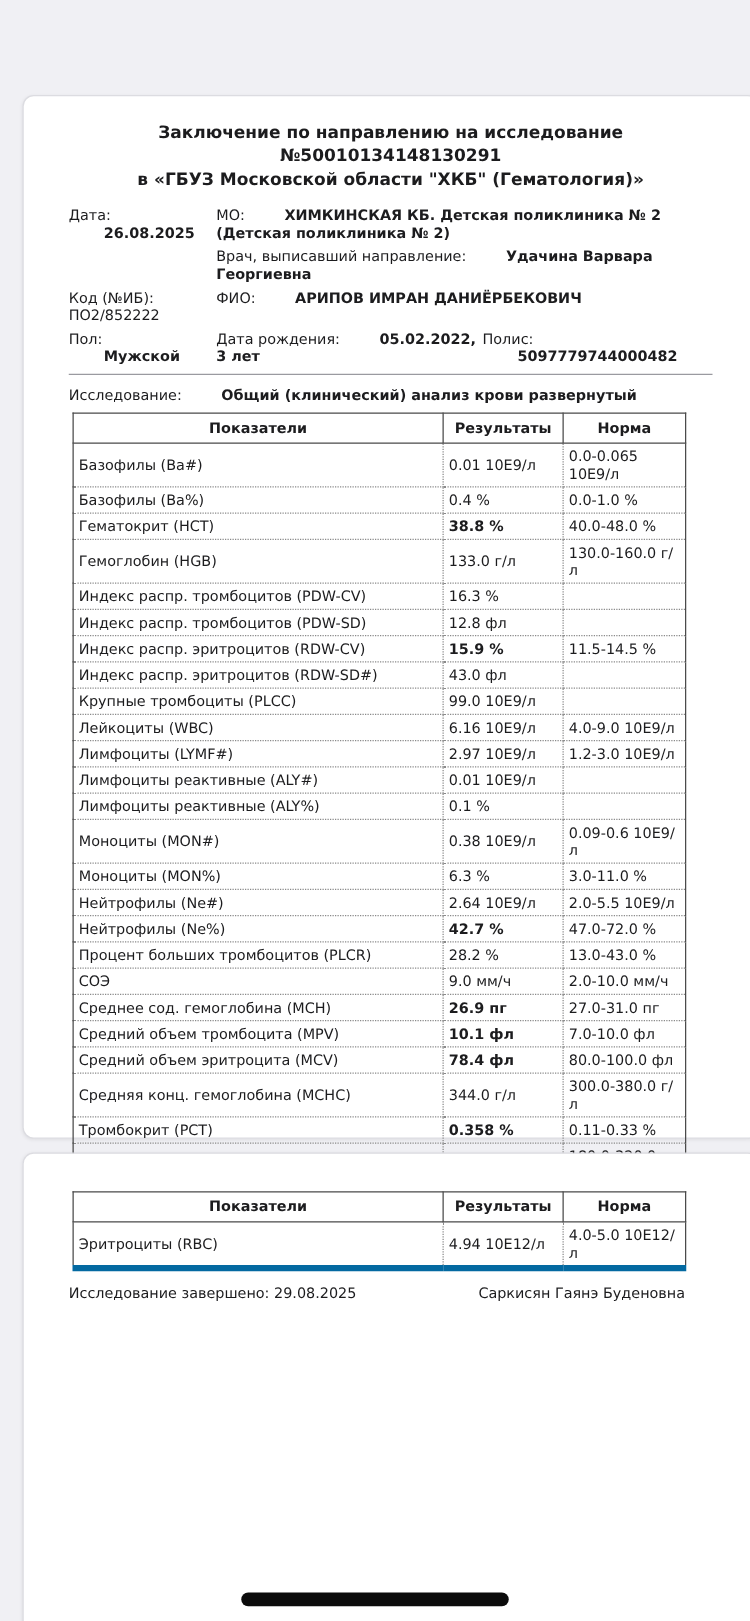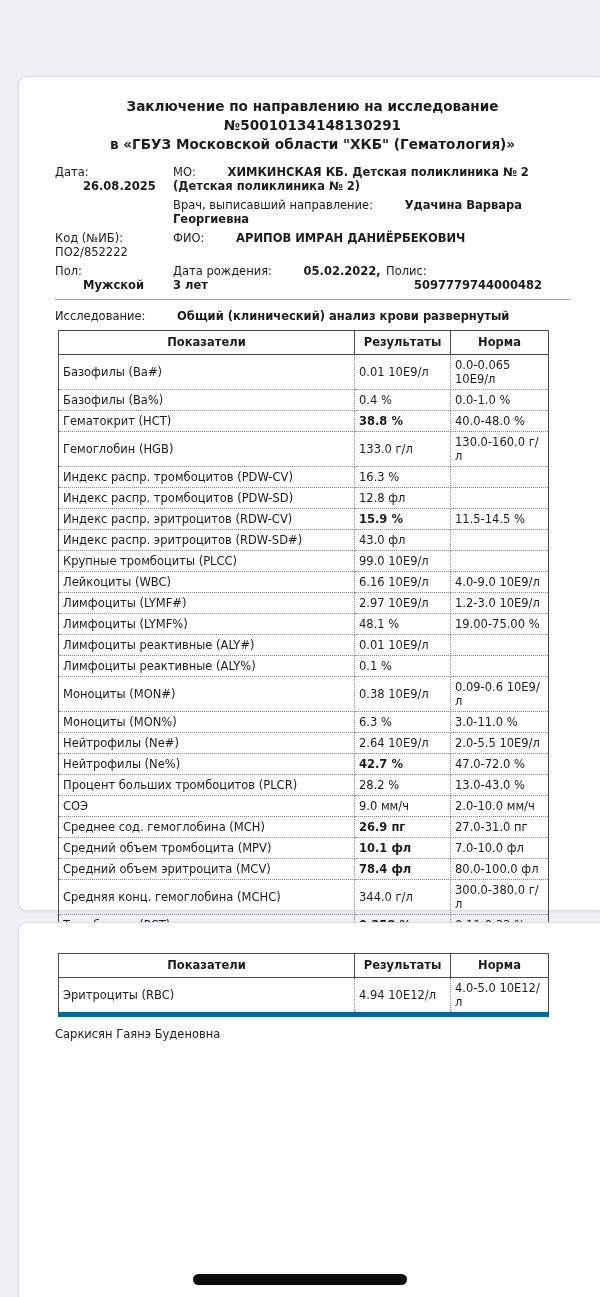--- a/index.html
+++ b/index.html
@@ -200,25 +200,20 @@
           </tr>
           <tr>
             <td>Лейкоциты (WBC)</td>
             <td>6.16 10E9/л</td>
             <td>4.0-9.0 10E9/л</td>
           </tr>
           <tr>
             <td>Лимфоциты (LYMF#)</td>
             <td>2.97 10E9/л</td>
             <td>1.2-3.0 10E9/л</td>
-          </tr>
-          <tr>
-            <td>Лимфоциты (LYMF%)</td>
-            <td>48.1 %</td>
-            <td>19.00-75.00 %</td>
           </tr>
           <tr>
             <td>Лимфоциты реактивные (ALY#)</td>
             <td>0.01 10E9/л</td>
             <td></td>
           </tr>
           <tr>
             <td>Лимфоциты реактивные (ALY%)</td>
             <td>0.1 %</td>
             <td></td>
@@ -314,18 +309,22 @@
       <tbody>
           <tr>
             <td>Эритроциты (RBC)</td>
             <td>4.94 10E12/л</td>
             <td>4.0-5.0 10E12/л</td>
           </tr>
         </tbody>
     </table>
 
     <div class="footer-row">
+      <div>
+        <span>Исследование завершено:</span>
+        <span>29.08.2025</span>
+      </div>
       <div>Саркисян Гаянэ Буденовна</div>
     </div>
   </div>
 
   <div class="home-bar"></div>
 </div>
 
 </body></html>

